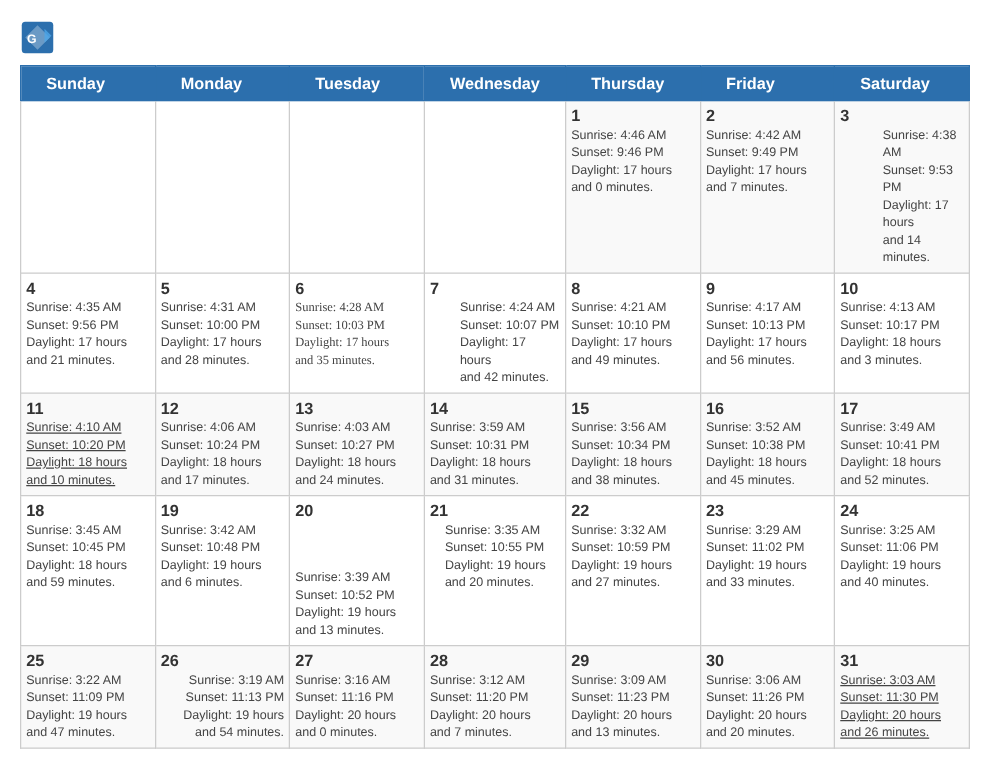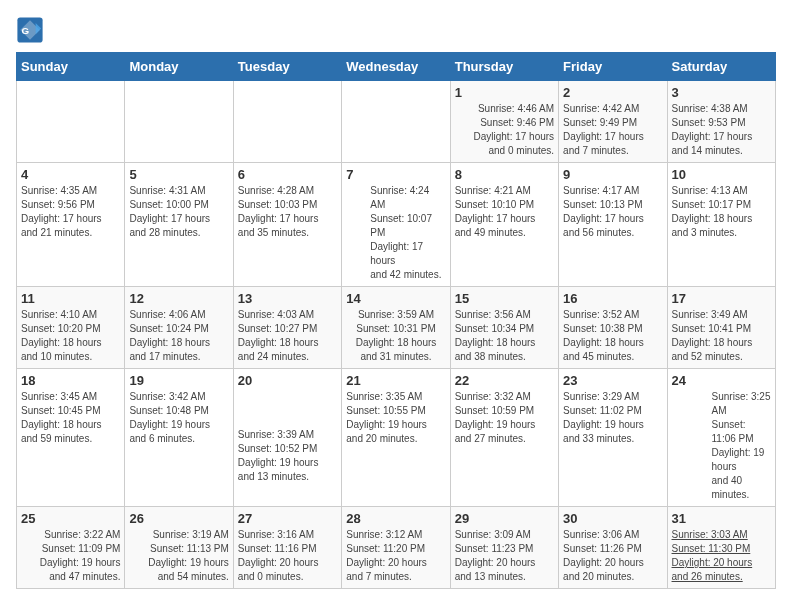--- a/index.html
+++ b/index.html
@@ -38,21 +38,21 @@
       color: #555;
     }
     table {
       width: 100%;
       border-collapse: collapse;
       font-size: 11px;
     }
     thead tr th {
       background-color: #2c6fad;
       color: #fff;
-      padding: 6px 4px;
+      padding: 6px 20px;
       text-align: left;
       font-size: 13px;
       font-weight: bold;
       border: 1px solid #2c6fad;
     }
     tbody tr td {
       border: 1px solid #ccc;
       vertical-align: top;
       padding: 4px;
       height: 80px;
@@ -113,35 +113,35 @@
       </tr>
   </thead>
   <tbody id="calendar-body">
   <tr>
         <td class="empty-cell"></td>
         <td class="empty-cell"></td>
         <td class="empty-cell"></td>
         <td class="empty-cell"></td>
         <td>
           <span class="day-number">1</span>
-          <div class="day-info" style="white-space: pre-line; text-align: right;">Sunrise: 4:46 AM
+          <div class="day-info" style="white-space: pre-line;">Sunrise: 4:46 AM
 Sunset: 9:46 PM
 Daylight: 17 hours
 and 0 minutes.</div>
         </td>
         <td>
           <span class="day-number">2</span>
           <div class="day-info" style="white-space: pre-line;">Sunrise: 4:42 AM
 Sunset: 9:49 PM
 Daylight: 17 hours
 and 7 minutes.</div>
         </td>
         <td>
           <span class="day-number">3</span>
-          <div class="day-info" style="white-space: pre-line;">Sunrise: 4:38 AM
+          <div class="day-info" style="white-space: pre-line; margin-left: 34px;">Sunrise: 4:38 AM
 Sunset: 9:53 PM
 Daylight: 17 hours
 and 14 minutes.</div>
         </td>
       </tr>
       <tr>
         <td>
           <span class="day-number">4</span>
           <div class="day-info" style="white-space: pre-line;">Sunrise: 4:35 AM
 Sunset: 9:56 PM
@@ -150,21 +150,21 @@
         </td>
         <td>
           <span class="day-number">5</span>
           <div class="day-info" style="white-space: pre-line;">Sunrise: 4:31 AM
 Sunset: 10:00 PM
 Daylight: 17 hours
 and 28 minutes.</div>
         </td>
         <td>
           <span class="day-number">6</span>
-          <div class="day-info" style="white-space: pre-line;">Sunrise: 4:28 AM
+          <div class="day-info" style="white-space: pre-line; font-family: Liberation Serif, serif;">Sunrise: 4:28 AM
 Sunset: 10:03 PM
 Daylight: 17 hours
 and 35 minutes.</div>
         </td>
         <td>
           <span class="day-number">7</span>
           <div class="day-info" style="white-space: pre-line; margin-left: 24px;">Sunrise: 4:24 AM
 Sunset: 10:07 PM
 Daylight: 17 hours
 and 42 minutes.</div>
@@ -187,42 +187,42 @@
           <span class="day-number">10</span>
           <div class="day-info" style="white-space: pre-line;">Sunrise: 4:13 AM
 Sunset: 10:17 PM
 Daylight: 18 hours
 and 3 minutes.</div>
         </td>
       </tr>
       <tr>
         <td>
           <span class="day-number">11</span>
-          <div class="day-info" style="white-space: pre-line;">Sunrise: 4:10 AM
+          <div class="day-info" style="white-space: pre-line; text-decoration: underline;">Sunrise: 4:10 AM
 Sunset: 10:20 PM
 Daylight: 18 hours
 and 10 minutes.</div>
         </td>
         <td>
           <span class="day-number">12</span>
           <div class="day-info" style="white-space: pre-line;">Sunrise: 4:06 AM
 Sunset: 10:24 PM
 Daylight: 18 hours
 and 17 minutes.</div>
         </td>
         <td>
           <span class="day-number">13</span>
           <div class="day-info" style="white-space: pre-line;">Sunrise: 4:03 AM
 Sunset: 10:27 PM
 Daylight: 18 hours
 and 24 minutes.</div>
         </td>
         <td>
           <span class="day-number">14</span>
-          <div class="day-info" style="white-space: pre-line; text-align: center;">Sunrise: 3:59 AM
+          <div class="day-info" style="white-space: pre-line;">Sunrise: 3:59 AM
 Sunset: 10:31 PM
 Daylight: 18 hours
 and 31 minutes.</div>
         </td>
         <td>
           <span class="day-number">15</span>
           <div class="day-info" style="white-space: pre-line;">Sunrise: 3:56 AM
 Sunset: 10:34 PM
 Daylight: 18 hours
 and 38 minutes.</div>
@@ -259,51 +259,51 @@
         </td>
         <td>
           <span class="day-number">20</span>
           <div class="day-info" style="white-space: pre-line; margin-top: 40px;">Sunrise: 3:39 AM
 Sunset: 10:52 PM
 Daylight: 19 hours
 and 13 minutes.</div>
         </td>
         <td>
           <span class="day-number">21</span>
-          <div class="day-info" style="white-space: pre-line;">Sunrise: 3:35 AM
+          <div class="day-info" style="white-space: pre-line; margin-left: 12px;">Sunrise: 3:35 AM
 Sunset: 10:55 PM
 Daylight: 19 hours
 and 20 minutes.</div>
         </td>
         <td>
           <span class="day-number">22</span>
           <div class="day-info" style="white-space: pre-line;">Sunrise: 3:32 AM
 Sunset: 10:59 PM
 Daylight: 19 hours
 and 27 minutes.</div>
         </td>
         <td>
           <span class="day-number">23</span>
           <div class="day-info" style="white-space: pre-line;">Sunrise: 3:29 AM
 Sunset: 11:02 PM
 Daylight: 19 hours
 and 33 minutes.</div>
         </td>
         <td>
           <span class="day-number">24</span>
-          <div class="day-info" style="white-space: pre-line; margin-left: 40px;">Sunrise: 3:25 AM
+          <div class="day-info" style="white-space: pre-line;">Sunrise: 3:25 AM
 Sunset: 11:06 PM
 Daylight: 19 hours
 and 40 minutes.</div>
         </td>
       </tr>
       <tr>
         <td>
           <span class="day-number">25</span>
-          <div class="day-info" style="white-space: pre-line; text-align: right;">Sunrise: 3:22 AM
+          <div class="day-info" style="white-space: pre-line;">Sunrise: 3:22 AM
 Sunset: 11:09 PM
 Daylight: 19 hours
 and 47 minutes.</div>
         </td>
         <td>
           <span class="day-number">26</span>
           <div class="day-info" style="white-space: pre-line; text-align: right;">Sunrise: 3:19 AM
 Sunset: 11:13 PM
 Daylight: 19 hours
 and 54 minutes.</div>

